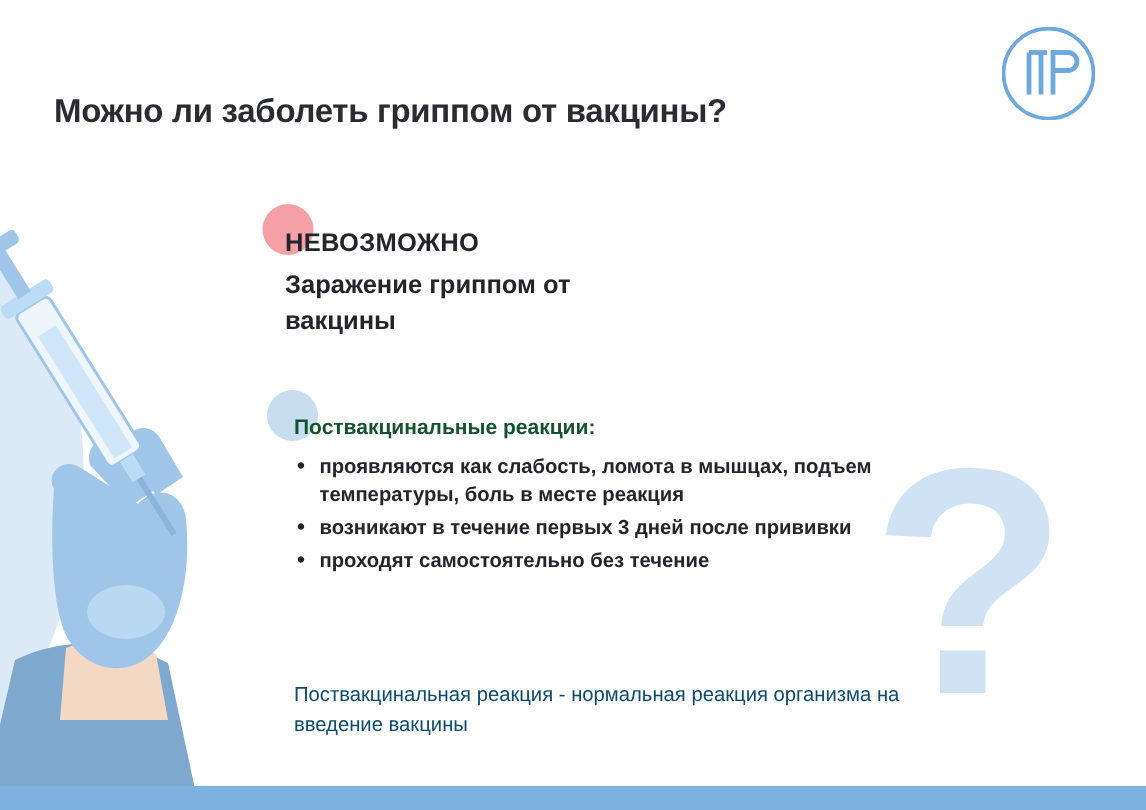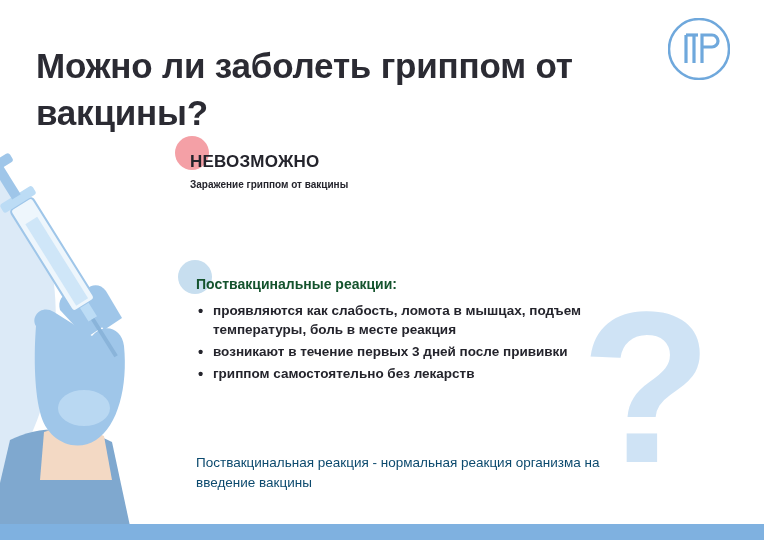--- a/index.html
+++ b/index.html
@@ -42,23 +42,23 @@
     position: absolute;
     right: 34px;
     top: 18px;
     width: 62px;
     height: 62px;
   }
   
   .title {
     position: absolute;
     left: 36px;
-    top: 20px;
+    top: 44px;
     width: 600px;
-    font-size: 35px;
+    font-size: 22px;
     line-height: 1.32;
     font-weight: bold;
     color: #2b2b33;
     letter-spacing: -0.2px;
   }
   
   .illus {
     position: absolute;
     left: 0;
     top: 140px;
@@ -77,21 +77,21 @@
   }
   .col .head {
     font-size: 17px;
     font-weight: bold;
     letter-spacing: 0.2px;
     margin: 0 0 6px 0;
     position: relative;
     z-index: 2;
   }
   .col .body {
-    font-size: 10px;
+    font-size: 17px;
     font-weight: bold;
     line-height: 1.42;
     position: relative;
     z-index: 2;
   }
   #col-impossible { left: 190px; top: 152px; width: 230px; }
   #col-impossible .dot { left: -15px; top: -16px; width: 34px; height: 34px; background: #f4a0a6; }
   #col-possible { left: 473px; top: 152px; width: 230px; }
   #col-possible .dot { left: -15px; top: -16px; width: 34px; height: 34px; background: #8fc0e8; }
 
@@ -202,21 +202,21 @@
     <div class="body">Заражение гриппом от вакцины</div>
   </div>
 
 
   <div class="reactions">
     <span class="dot"></span>
     <div class="rhead">Поствакцинальные реакции:</div>
     <ul>
       <li>проявляются как слабость, ломота в мышцах, подъем температуры, боль в месте реакция</li>
       <li>возникают в течение первых 3 дней после прививки</li>
-      <li>гриппом самостоятельно без лекарств</li>
+      <li>проходят самостоятельно без течение</li>
     </ul>
   </div>
 
   <div class="footnote">Поствакцинальная реакция - нормальная реакция организма на введение вакцины</div>
 
   <div class="bottom-bar"></div>
 
 </div>
 
 </body></html>

